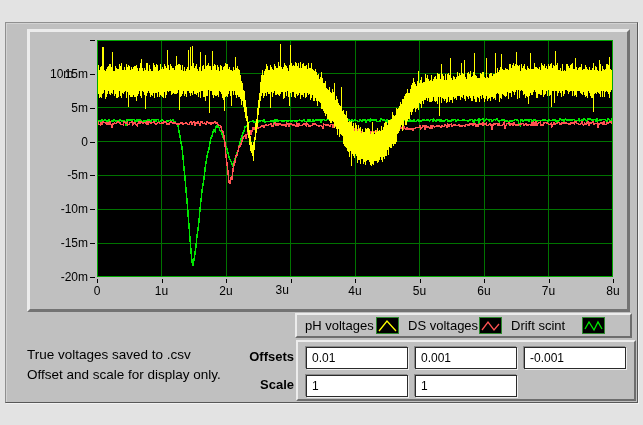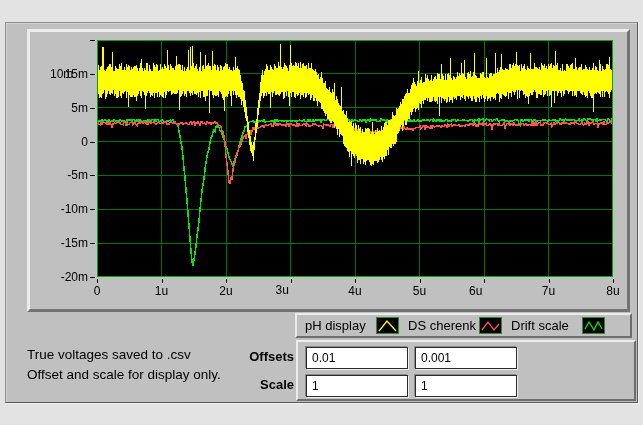--- a/index.html
+++ b/index.html
@@ -115,55 +115,56 @@
       <div class="tick-label" style="left:146.5px;width:30px;top:284px;text-align:center;">1u</div>
       <div class="tick-mark" style="left:161.5px;top:279px;width:1px;height:4px;"></div>
       <div class="tick-label" style="left:211px;width:30px;top:284px;text-align:center;">2u</div>
       <div class="tick-mark" style="left:226px;top:279px;width:1px;height:4px;"></div>
       <div class="tick-label" style="left:275.5px;width:30px;top:283px;text-align:left;">3u</div>
       <div class="tick-mark" style="left:290.5px;top:279px;width:1px;height:4px;"></div>
       <div class="tick-label" style="left:340px;width:30px;top:284px;text-align:center;">4u</div>
       <div class="tick-mark" style="left:355px;top:279px;width:1px;height:4px;"></div>
       <div class="tick-label" style="left:404.5px;width:30px;top:284px;text-align:center;">5u</div>
       <div class="tick-mark" style="left:419.5px;top:279px;width:1px;height:4px;"></div>
-      <div class="tick-label" style="left:469px;width:30px;top:284px;">6u</div>
+      <div class="tick-label" style="left:469px;width:30px;top:284px;text-align:center;">6u</div>
       <div class="tick-mark" style="left:484px;top:279px;width:1px;height:4px;"></div>
       <div class="tick-label" style="left:533.5px;width:30px;top:284px;text-align:center;">7u</div>
       <div class="tick-mark" style="left:548.5px;top:279px;width:1px;height:4px;"></div>
       <div class="tick-label" style="left:598px;width:30px;top:284px;text-align:center;">8u</div>
       <div class="tick-mark" style="left:613px;top:279px;width:1px;height:4px;"></div>
     </div>
 
   <div id="legend">
-    <span class="legend-label">pH display</span>
+    <span class="legend-label">pH voltages</span>
     <span class="legend-icon">
       <svg viewBox="0 0 21 15">
           <polyline points="2,13 10,3 19,13" fill="none" stroke-width="1.3" stroke="#ffff00"></polyline>
         </svg>
     </span>
-    <span class="legend-label">DS cherenk</span>
+    <span class="legend-label">DS voltages</span>
     <span class="legend-icon">
       <svg viewBox="0 0 21 15">
           <polyline points="2,12 8,4 14,12 19,6" fill="none" stroke-width="1.3" stroke="#ff5252"></polyline>
         </svg>
     </span>
-    <span class="legend-label">Drift scale</span>
+    <span class="legend-label">Drift scint</span>
     <span class="legend-icon">
       <svg viewBox="0 0 21 15">
           <polyline points="2,11 6,4 11,12 15,4 19,11" fill="none" stroke-width="1.3" stroke="#00e600"></polyline>
         </svg>
     </span>
   </div>
 
   <div class="cluster-label" id="offsets-label">Offsets</div>
   <div class="cluster-label" id="scale-label">Scale</div>
 
   <div id="controls-frame">
     <input class="lv-input row1 col1" type="text" value="0.01" style="">
     <input class="lv-input row1 col2" type="text" value="0.001" style="">
+    <input class="lv-input row1 col3" type="text" value="-0.001" style="">
     <input class="lv-input row2 col1" type="text" value="1" style="">
     <input class="lv-input row2 col2" type="text" value="1" style="">
   </div>
 
   <div id="note">
     <div>True voltages saved to .csv</div>
     <div>Offset and scale for display only.</div>
   </div>
 
 </div>

